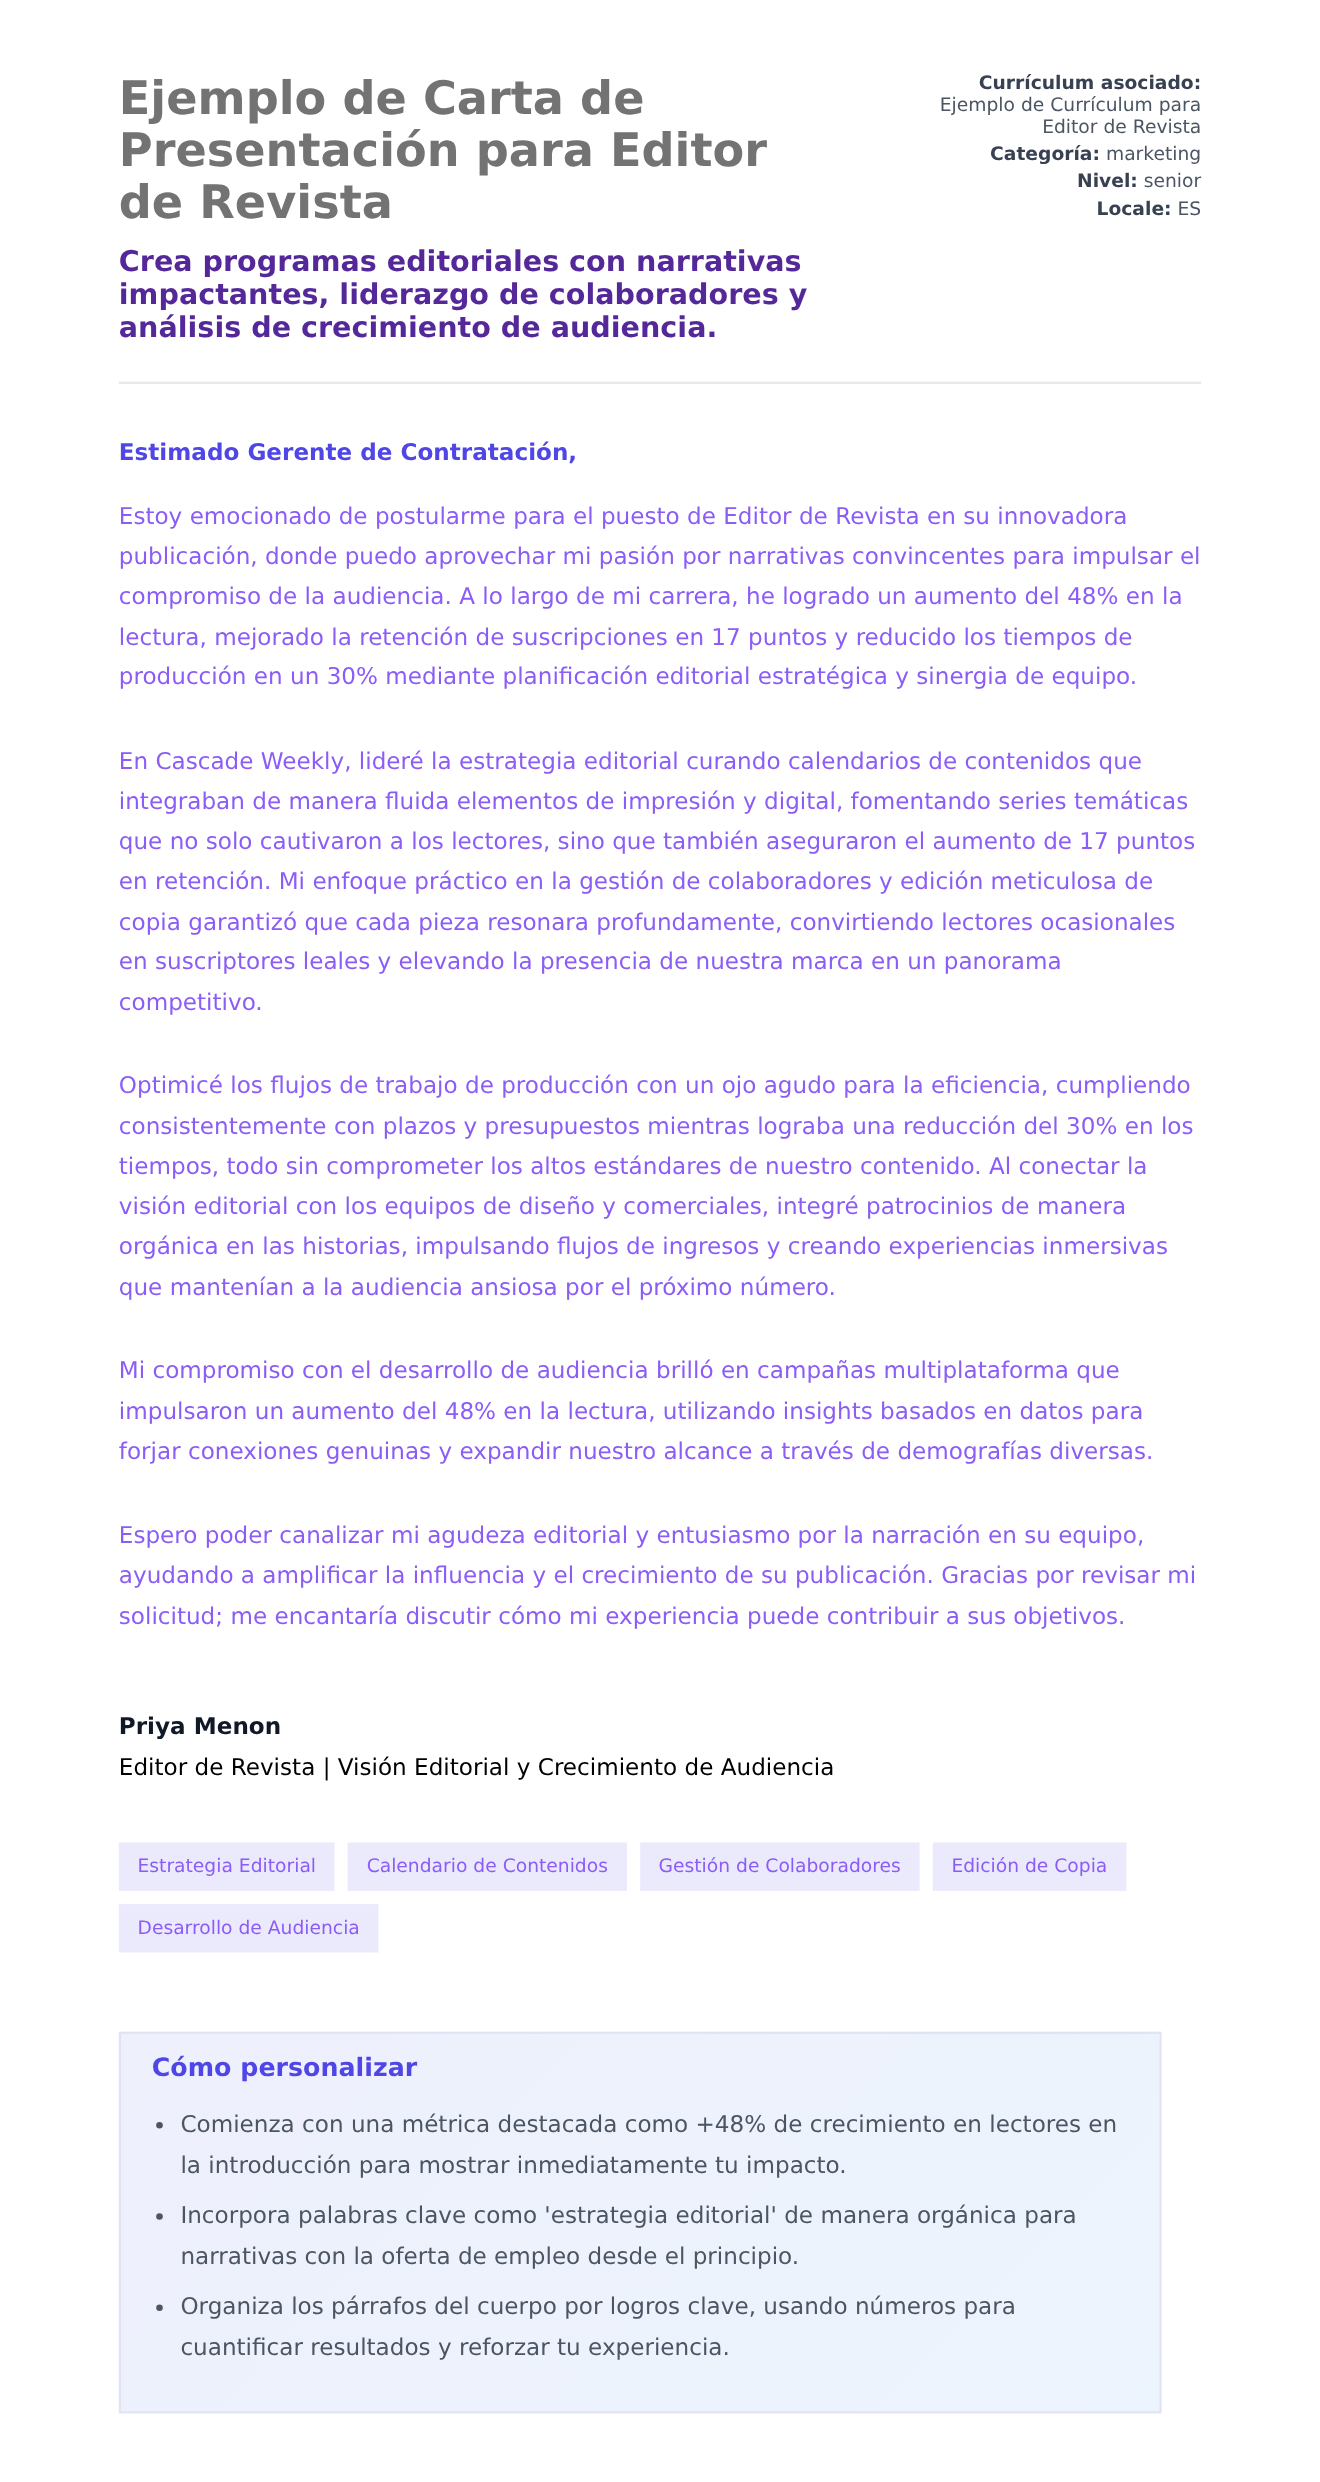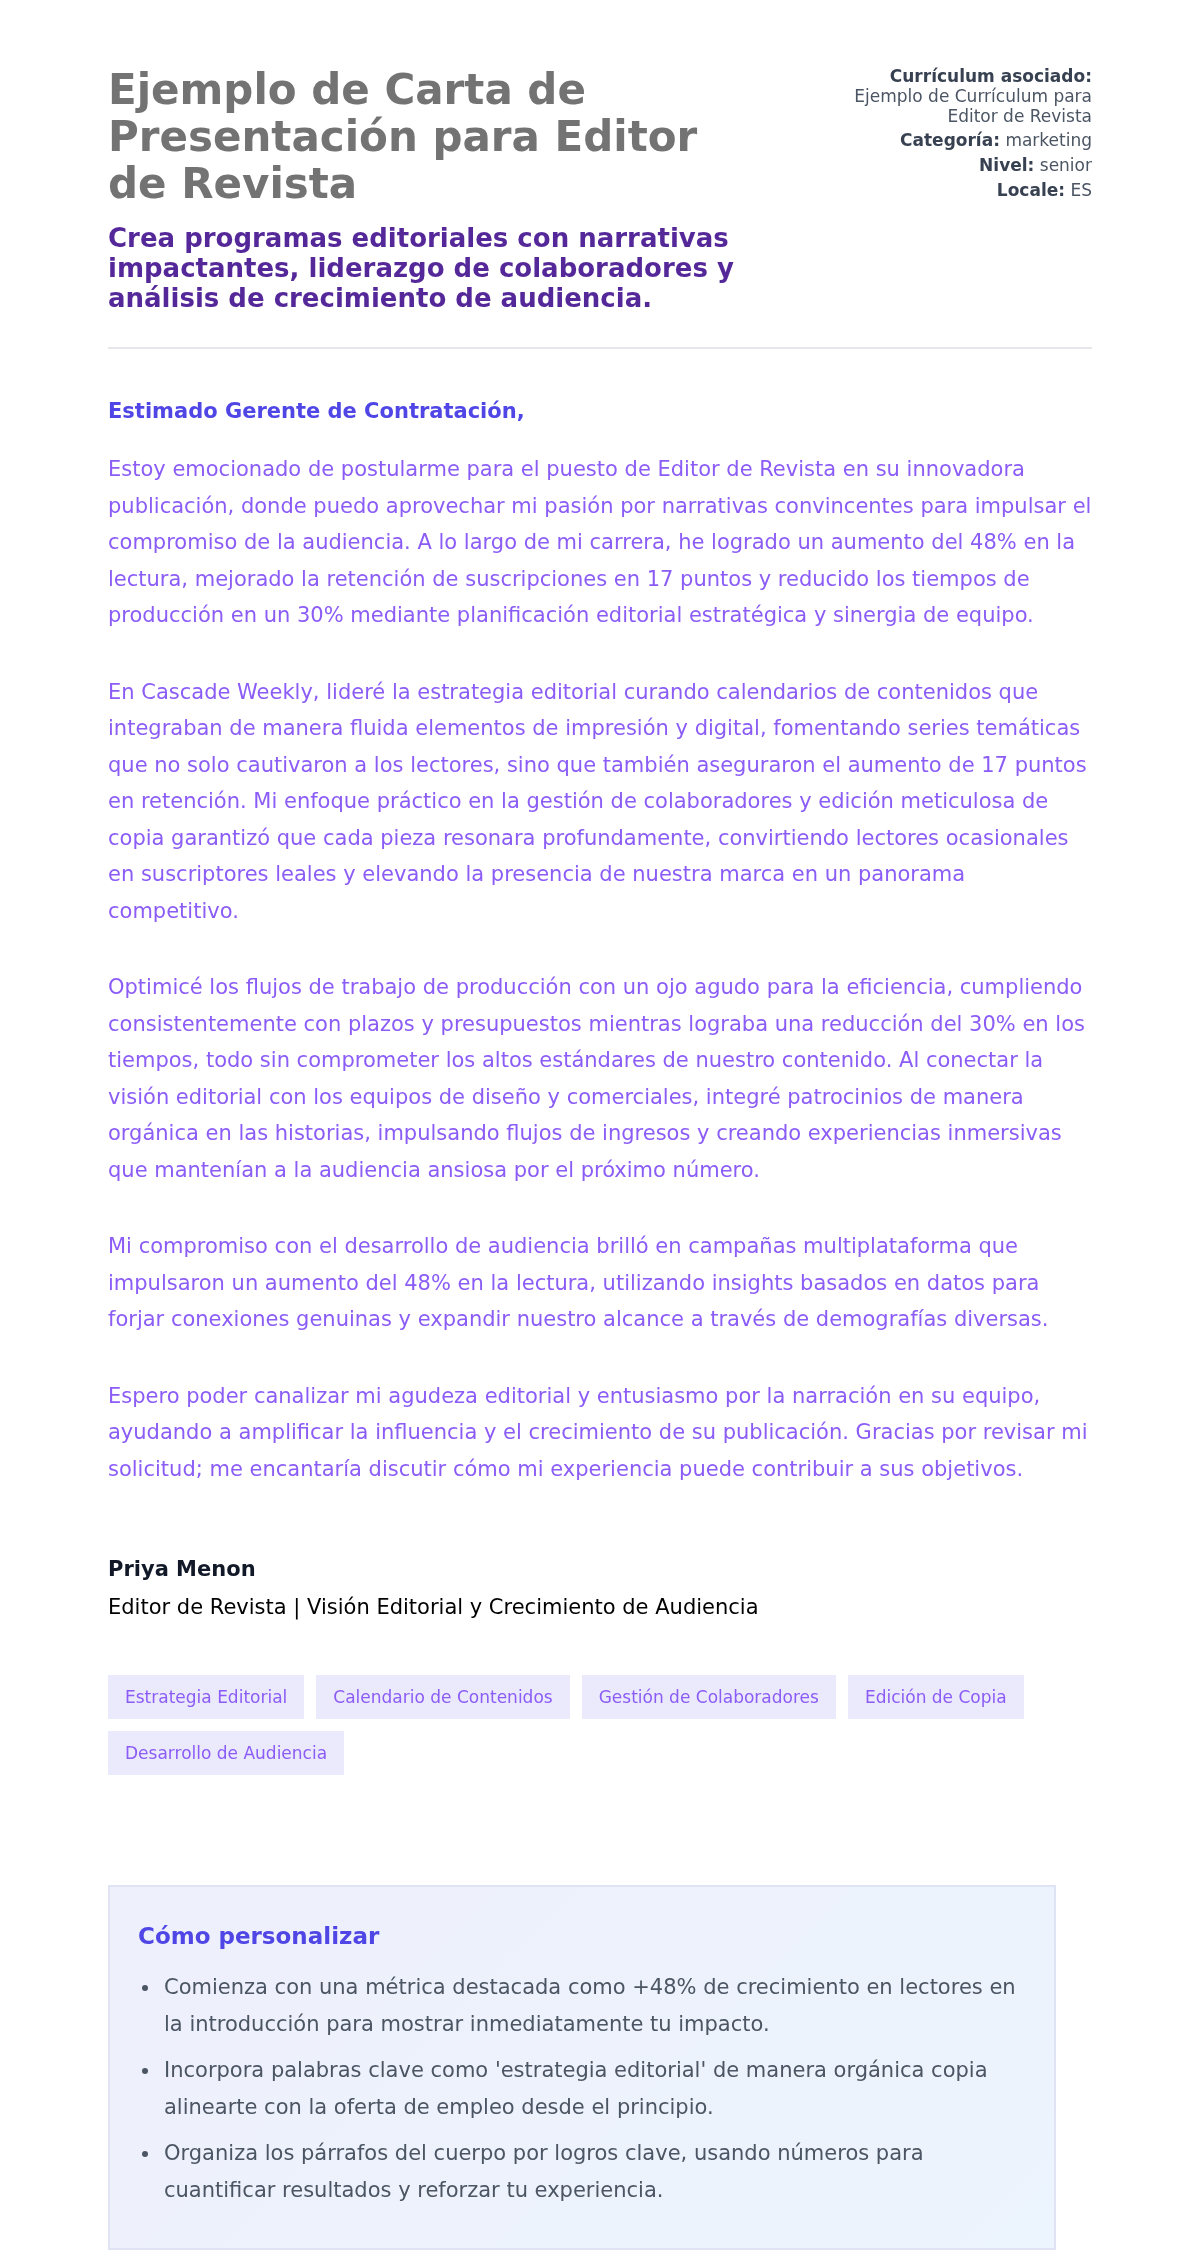--- a/index.html
+++ b/index.html
@@ -87,25 +87,25 @@
   }
   .tag {
     background: #ebe9fc;
     color: #8b5cf6;
     font-size: 17px;
     line-height: 20px;
     padding: 12px 17px;
   }
 
   .tips {
-    margin-top: 110px;
+    margin-top: 72px;
     width: 948px;
     border: 2px solid #e0e3f3;
     background: linear-gradient(135deg, #eef0fc 0%, #ecf4fd 100%);
-    padding: 34px 28px 30px 28px;
+    padding: 16px 28px 30px 28px;
   }
   .tips-title {
     font-size: 23px;
     font-weight: bold;
     color: #4f46e5;
     line-height: 30px;
   }
   .tips-list {
     margin-top: 18px;
     list-style: none;
@@ -178,18 +178,18 @@
     <span class="tag">Calendario de Contenidos</span>
     <span class="tag">Gestión de Colaboradores</span>
     <span class="tag">Edición de Copia</span>
     <span class="tag">Desarrollo de Audiencia</span>
   </section>
 
   <aside class="tips">
     <h3 class="tips-title">Cómo personalizar</h3>
     <ul class="tips-list">
       <li>Comienza con una métrica destacada como +48% de crecimiento en lectores en la introducción para mostrar inmediatamente tu impacto.</li>
-      <li>Incorpora palabras clave como 'estrategia editorial' de manera orgánica copia alinearte con la oferta de empleo desde el principio.</li>
+      <li>Incorpora palabras clave como 'estrategia editorial' de manera orgánica para narrativas con la oferta de empleo desde el principio.</li>
       <li>Organiza los párrafos del cuerpo por logros clave, usando números para cuantificar resultados y reforzar tu experiencia.</li>
     </ul>
   </aside>
 
 </div>
 
 </body></html>

